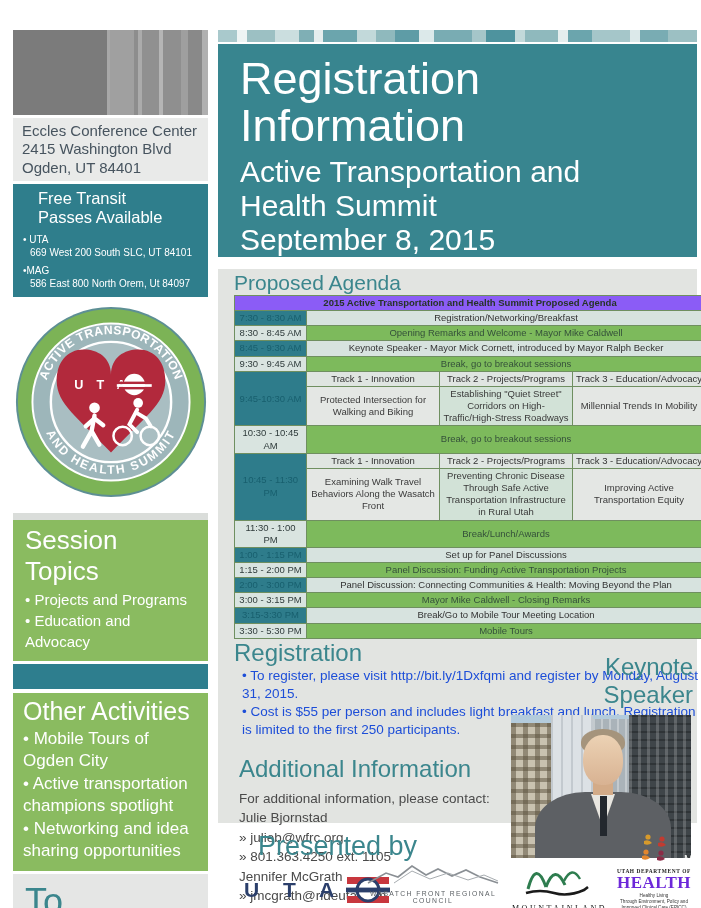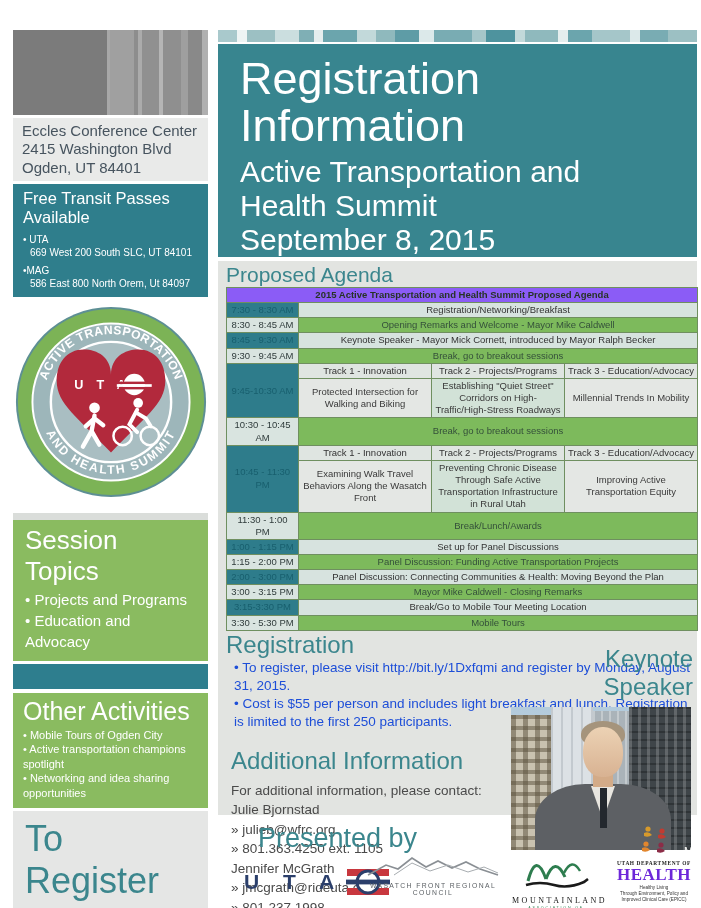--- a/index.html
+++ b/index.html
@@ -4,44 +4,44 @@
 <style>
   html,body{margin:0;padding:0;background:#fff;}
   body{font-family:"Liberation Sans",sans-serif;-webkit-font-smoothing:antialiased;}
   .page{position:relative;width:701px;height:908px;background:#fff;overflow:hidden;}
 
   
   .left-col{position:absolute;left:13px;top:30px;width:195px;}
   .gray-blocks-top{height:85px;background:linear-gradient(90deg,#7b7b7b 0 48%,#a8a8a8 48% 50%,#a0a0a0 50% 62%,#8d8d8d 62% 64%,#ababab 64% 66%,#909090 66% 75%,#b5b5b5 75% 77%,#8f8f8f 77% 86%,#9f9f9f 86% 90%,#898989 90% 97%,#b0b0b0 97% 100%);}
   .venue-box{margin-top:3px;background:#E9EAE9;padding:4px 9px;color:#47545f;font-size:15px;line-height:1.22;}
   .transit-box{margin-top:3px;background:#2F7E8C;color:#fff;padding:5px 10px 7px;}
-  .transit-box .tb-title{font-size:16.5px;margin:0 0 6px;}
+  .transit-box .tb-title{font-size:16.5px;margin:0 15px 6px;}
   .transit-item{font-size:10px;line-height:1.3;margin-top:5px;}
   .transit-item .addr{padding-left:7px;}
   .badge-wrap{height:206px;display:flex;justify-content:center;align-items:center;padding-top:4px;box-sizing:border-box;}
   .sliver{margin-top:10px;height:7px;background:#DADDDA;}
   .green-box{background:#8ABB60;color:#fff;}
   .green-box .gb-title{font-size:26px;font-weight:400;margin:0 0 2px;}
   .green-box .gb-item{font-size:15px;line-height:1.4;}
   .session{padding:5px 12px 9px;}
   .other{margin-top:4px;padding:4px 10px 8px;}
   .other .gb-title{font-size:25px;}
-  .other .gb-item{font-size:11px;line-height:1.32;}
+  .other .gb-item{font-size:17px;line-height:1.32;}
   .teal-bar{margin-top:3px;height:25px;background:#2E7E8E;}
   .register-box{margin-top:3px;background:#E5E6E5;padding:7px 12px 10px;height:100px;}
   .register-box .rb-title{font-size:36px;color:#3B868D;font-weight:400;margin:0 0 6px;}
   .register-box .rb-line{font-size:14px;color:#4a4a4a;line-height:1.5;}
 
   
   .right-col{position:absolute;left:218px;top:30px;width:479px;}
   .mosaic{height:12px;margin-bottom:2px;background:linear-gradient(90deg,#a9c9cc 0 4%,#eef4f4 4% 6%,#9cc0c3 6% 12%,#cbdedf 12% 17%,#7fafb5 17% 20%,#e5eeee 20% 22%,#6ba5ad 22% 29%,#c2d9da 29% 33%,#8fb9bd 33% 37%,#5e9ca6 37% 42%,#dce9ea 42% 45%,#79acb3 45% 53%,#a5c6c9 53% 56%,#4e939e 56% 62%,#c2d9da 62% 64%,#8fb9bd 64% 71%,#e5eeee 71% 73%,#6ba5ad 73% 78%,#a5c6c9 78% 86%,#dce9ea 86% 88%,#79acb3 88% 94%,#9cc0c3 94% 100%);}
   .title-block{background:#38858F;color:#fff;padding:12px 22px 0;height:213px;box-sizing:border-box;}
   .title-block h1{font-size:45px;line-height:1.04;font-weight:400;margin:0;}
   .title-block .subtitle{font-size:30px;line-height:1.14;margin-top:5px;}
-  .gray-panel{background:#E2E4E1;margin-top:4px;position:relative;padding:2px 8px 0;height:552px;box-sizing:content-box;}
+  .gray-panel{background:#E2E4E1;margin-top:12px;position:relative;padding:2px 16px 0;height:552px;box-sizing:content-box;}
   h2.teal-head{color:#3B868D;font-weight:400;margin:0;}
   .proposed{font-size:21px;margin:3px 0 6px 8px;}
 
   table.agenda{width:471px;border-collapse:collapse;margin:0 auto;table-layout:fixed;}
   table.agenda td{border:1px solid #6f8f60;padding:1px 3px;font-size:9.5px;line-height:1.28;text-align:center;vertical-align:middle;}
   td.t-title{background:#8b5cf6;color:#263326;font-weight:bold;font-size:12.5px;padding:3px 2px;}
   td.time{text-align:left;padding-left:4px;}
   td.time.tt{background:#2E7C8B;color:#185f6e;}
   td.time.tl{background:#D9E4E0;color:#2f3b3b;}
   td.row-light{background:#D7E3DF;color:#333;}

